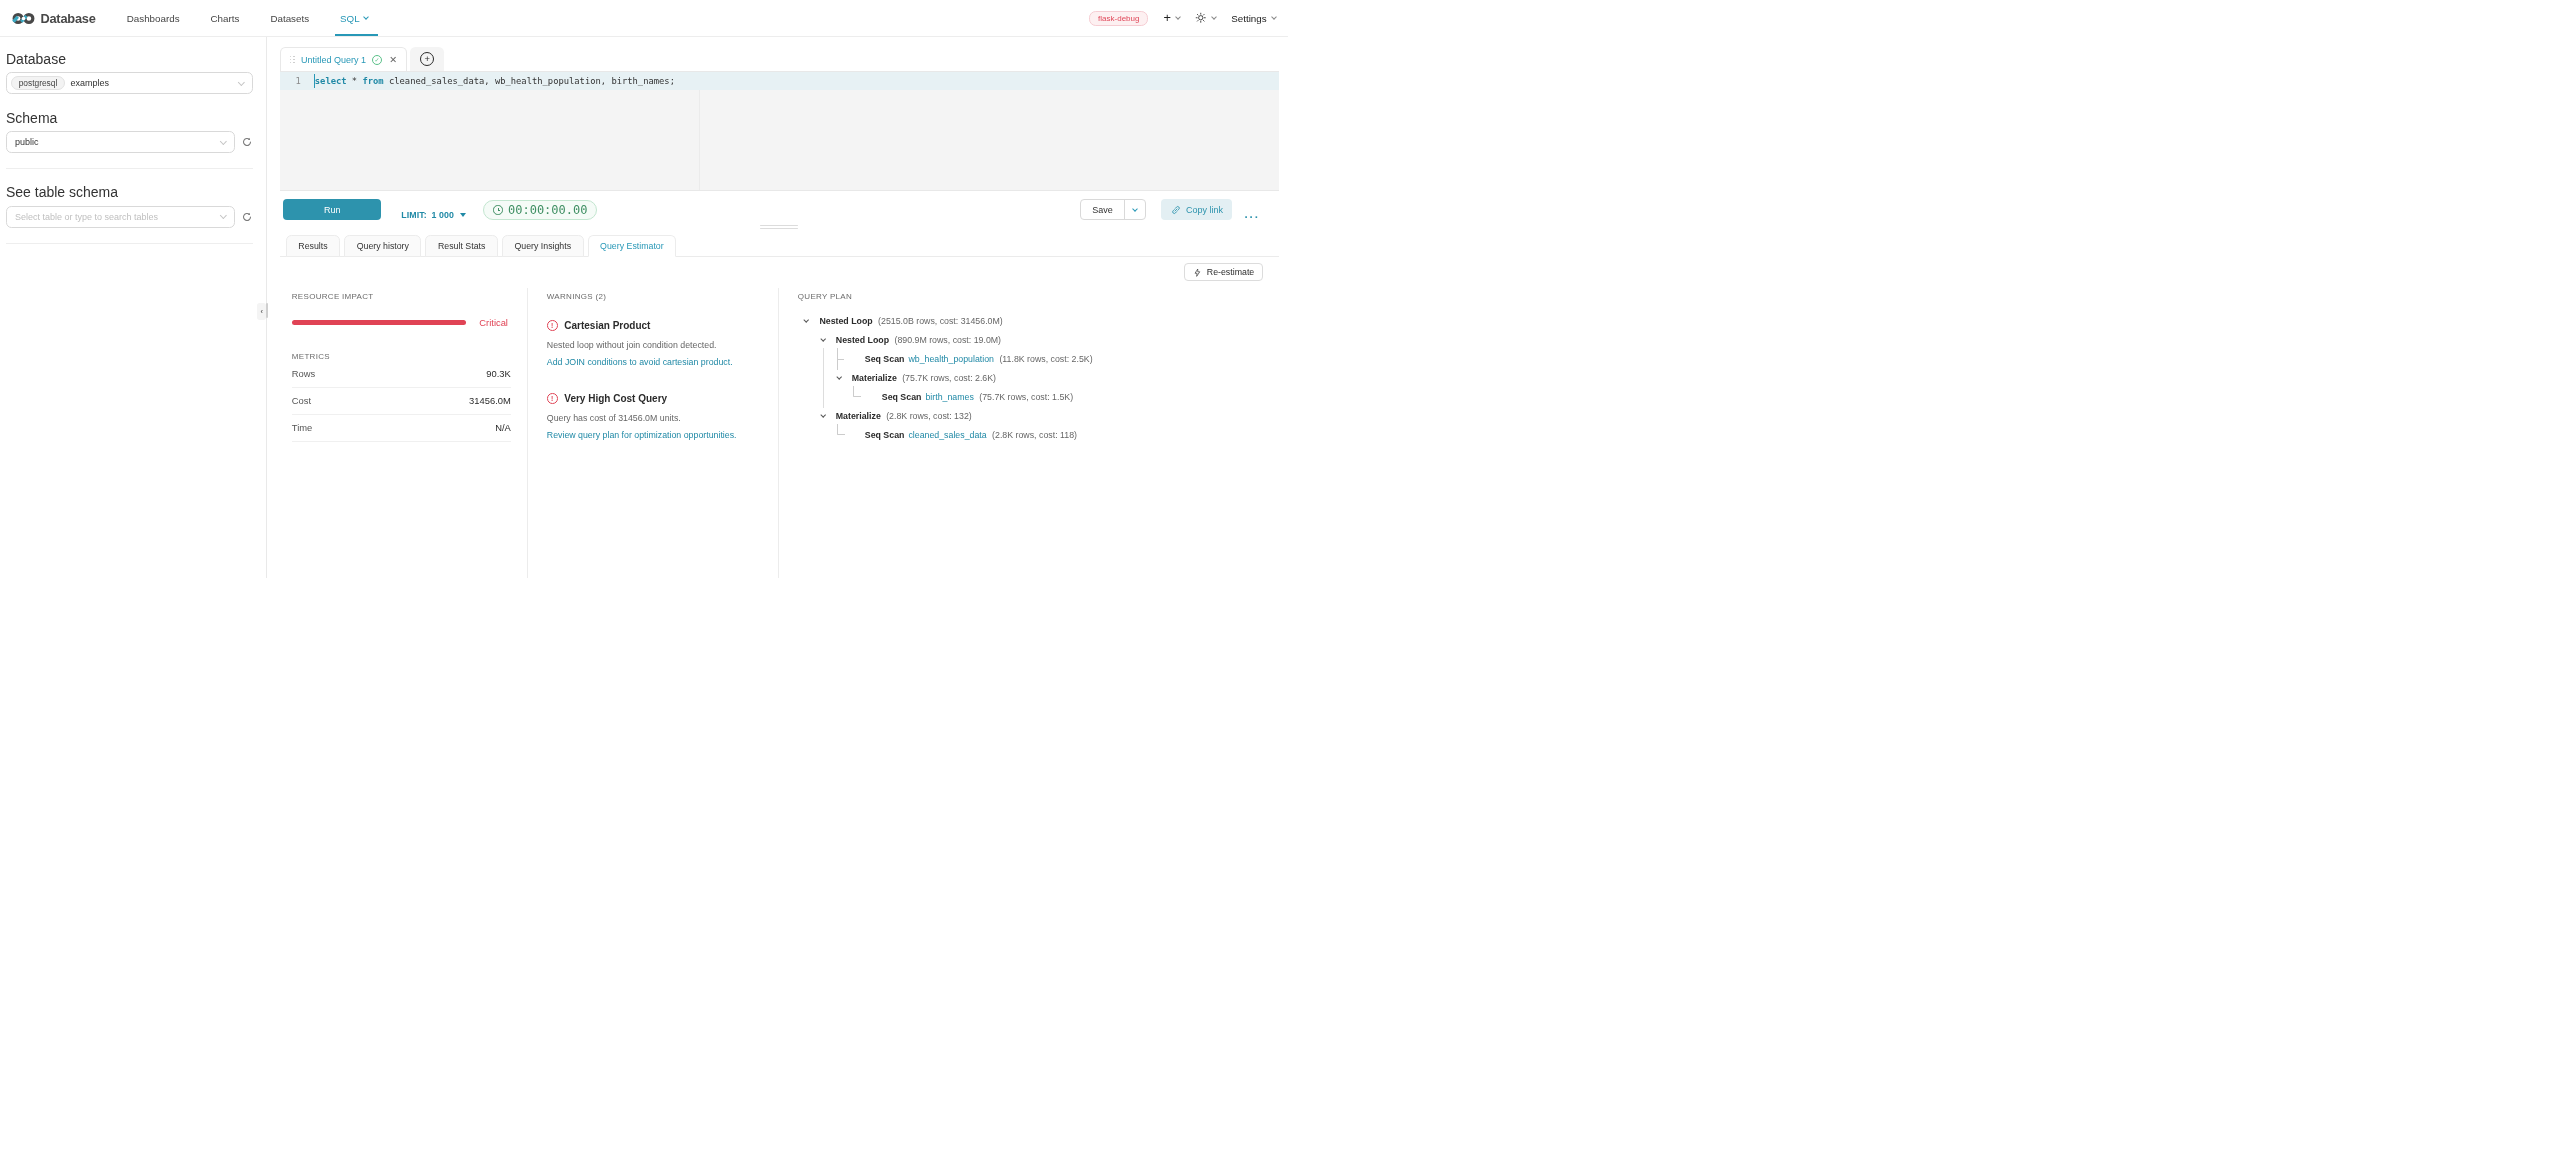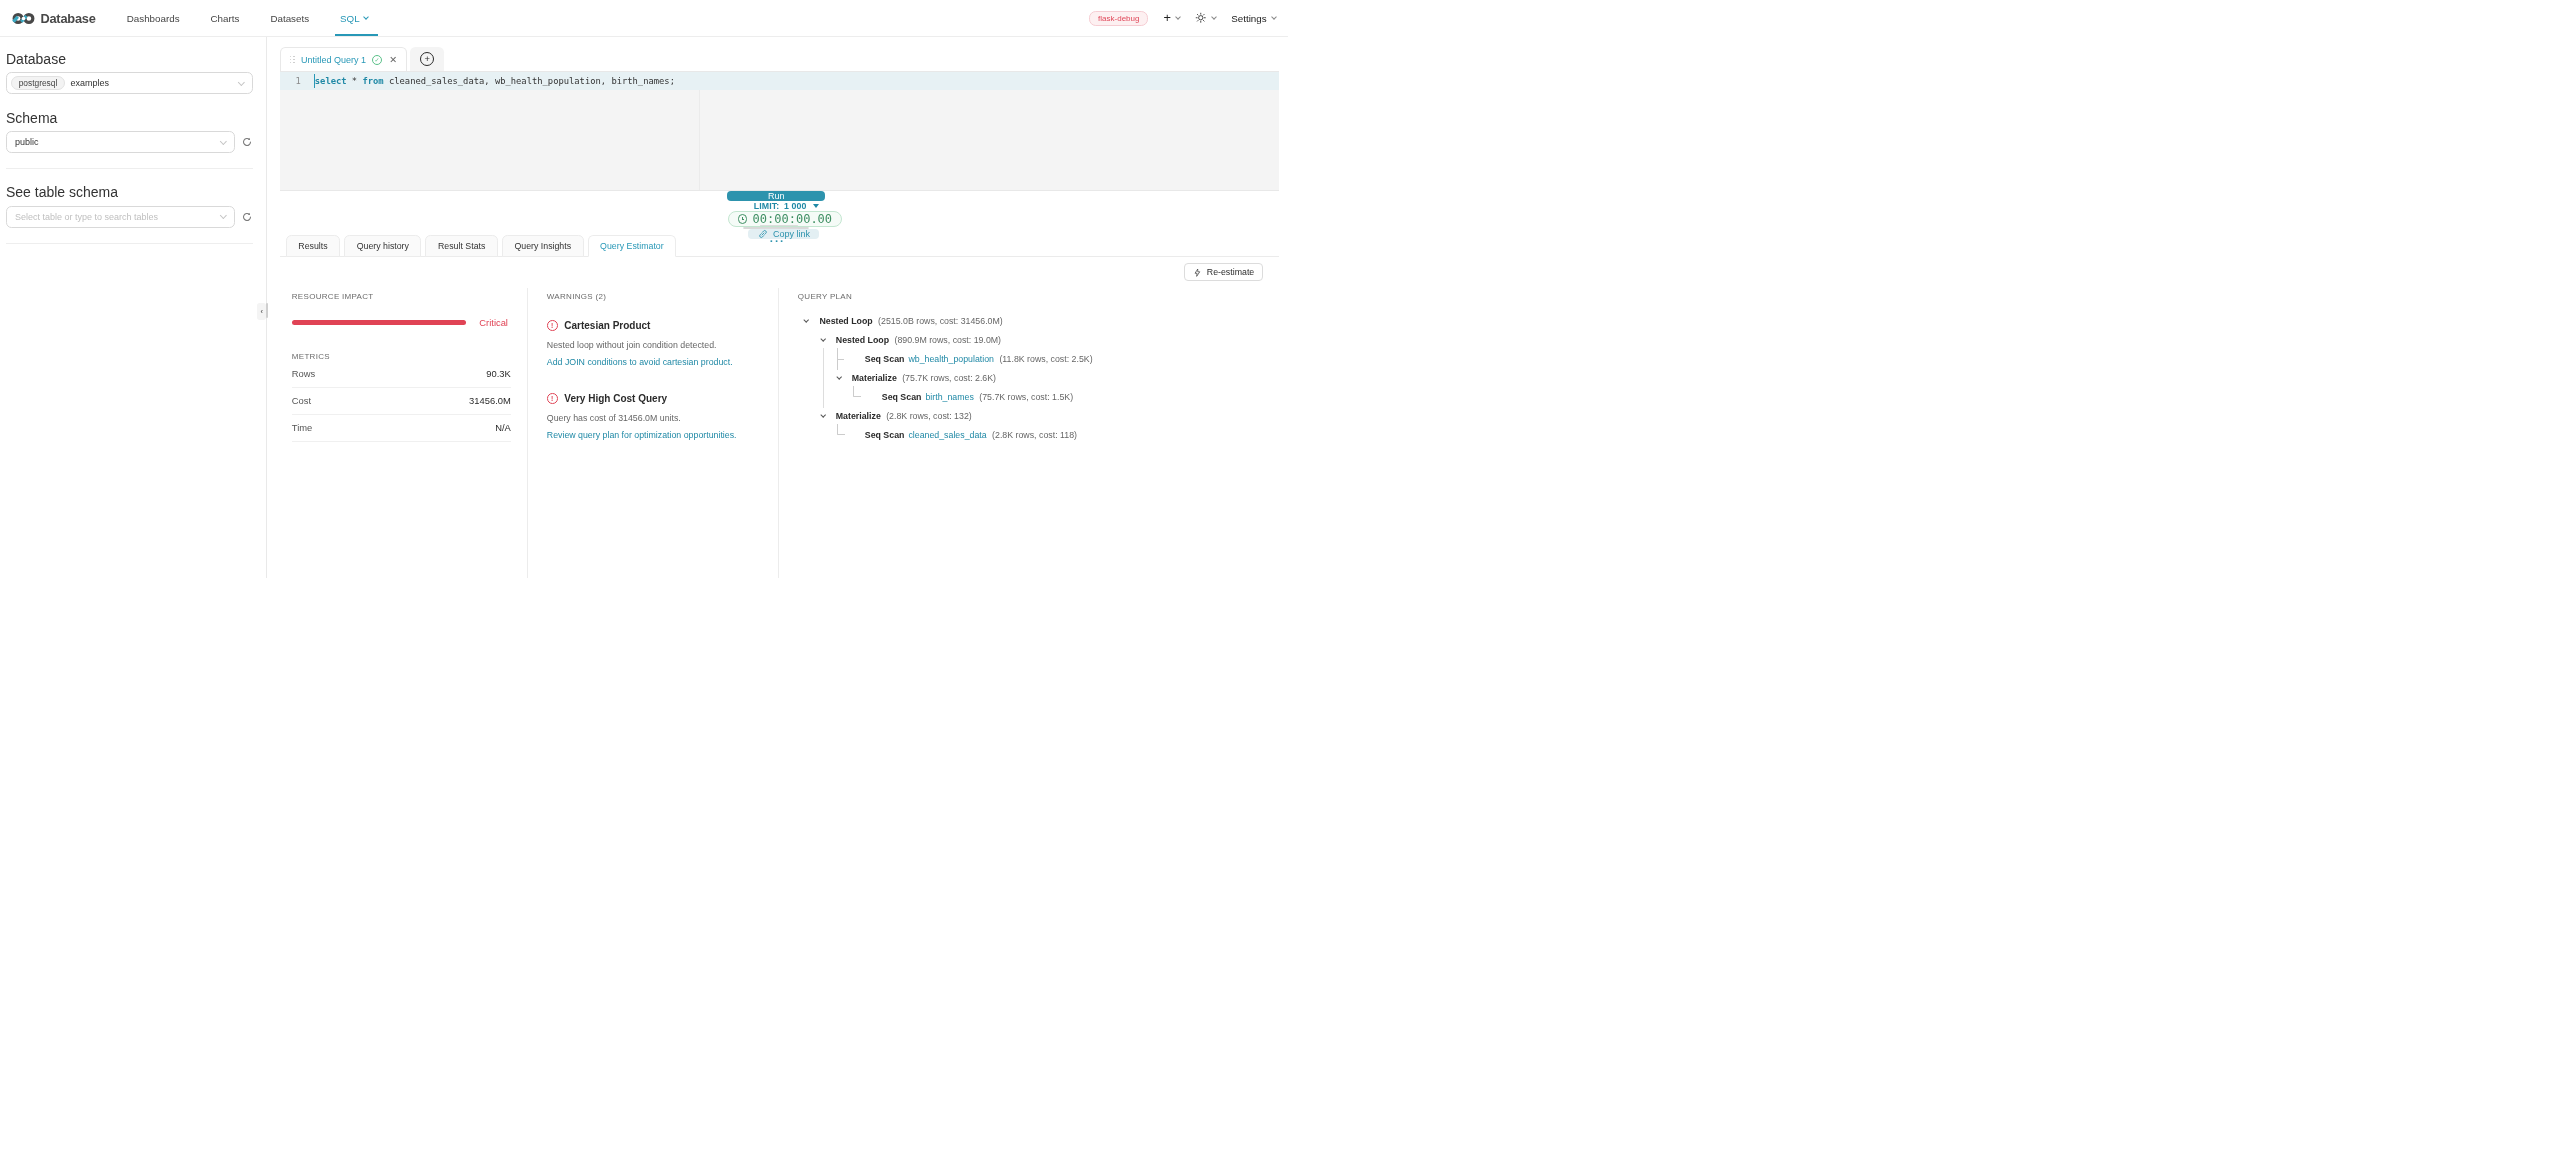--- a/index.html
+++ b/index.html
@@ -69,21 +69,21 @@
   .editor { position:relative; height:119px; background:#f4f4f4; border-top:0.7px solid #e8e8e8;
     font-family:"DejaVu Sans Mono","Liberation Mono",monospace; font-size:8.8px; cursor:text; }
   .print-margin { position:absolute; left:419px; top:0; bottom:0; width:1.3px; background:#ebebeb; }
   .active-line { position:absolute; left:0; right:0; top:0; height:17.5px; background:#e7f1f4; }
   .code-line { position:relative; display:flex; height:17.5px; align-items:center; }
   .gutter-num { width:31px; text-align:right; padding-right:10px; color:#8a8a8a; flex:none; }
   .caret-bar { position:absolute; left:34px; top:2px; bottom:2px; width:1.3px; background:#2898b7; }
   .code-text { padding-left:4px; color:#333; white-space:pre; }
   .kw { color:#2089a6; font-weight:700; }
 
-  .toolbar { height:30px; border-top:0.7px solid #e8e8e8; display:flex; align-items:center; padding:0 9.4px 0 3.4px;flex-direction:column; }
+  .toolbar { height:30px; border-top:0.7px solid #e8e8e8; display:flex; align-items:flex-end; padding:0 9.4px 0 3.4px; }
   .run-btn { width:98px; height:21px; background:#2d93ad; color:#fff; font-size:9px;
     border:none; border-radius:4px; cursor:pointer; font-family:inherit; }
   .limit { display:flex; align-items:center; gap:4.7px; margin-left:20px; cursor:pointer; }
   .limit-label, .limit-val { font-size:8.8px; color:#2089a6; font-weight:600; letter-spacing:0.1px; }
   .tri-down { width:0; height:0; border-left:3.4px solid transparent; border-right:3.4px solid transparent;
     border-top:4px solid #2089a6; margin-left:1.3px; }
   .timer { margin-left:17.5px; height:20px; border:0.7px solid #c3e6d0; background:#f5fbf7; border-radius:10px;
     display:flex; align-items:center; gap:5.4px; padding:0 8.8px; }
   .clock-ic { width:9.4px; height:9.4px; border:1px solid #3f8f63; border-radius:50%; position:relative; }
   .clock-ic::after { content:""; position:absolute; left:45%; top:18%; width:1px; height:34%; background:#3f8f63; }

